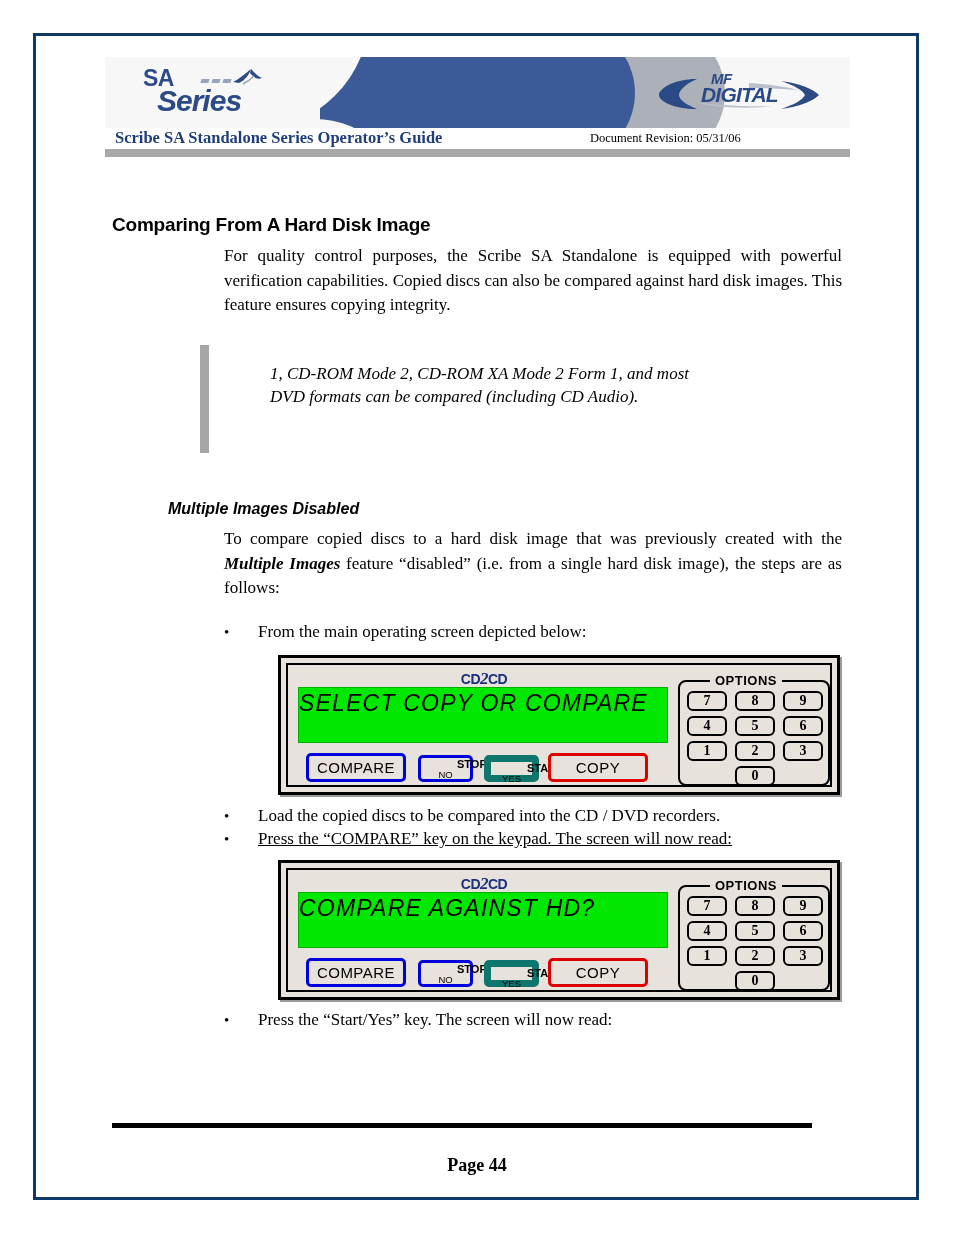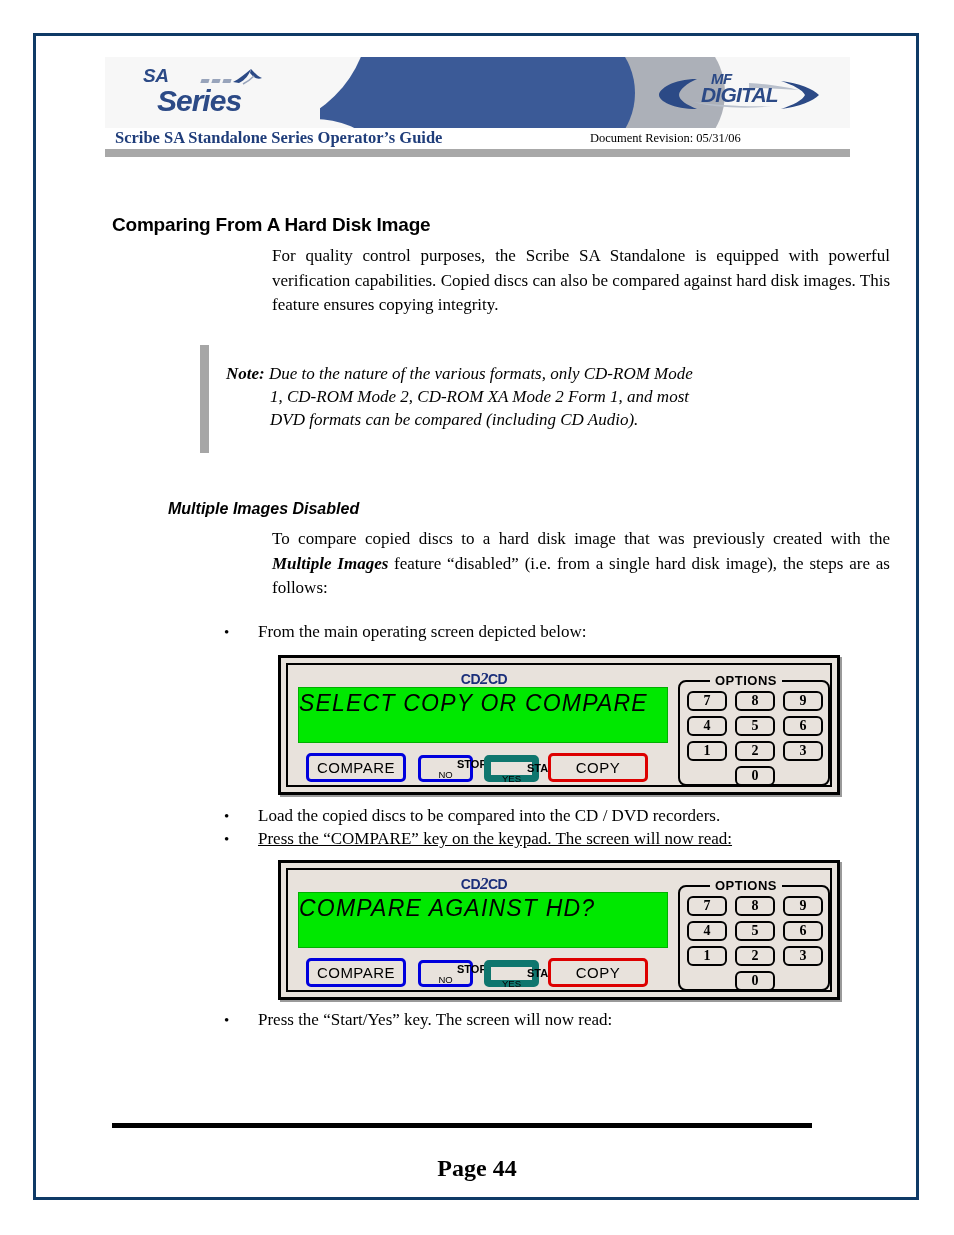--- a/index.html
+++ b/index.html
@@ -80,23 +80,22 @@
     top: 8px;
     width: 215px;
     height: 58px;
     z-index: 5;
   }
   #sa-logo .sa-text {
     position: absolute;
     left: 8px;
     top: 0px;
     font-family: "Liberation Sans", sans-serif;
-    font-style: italic;
-    font-weight: bold;
-    font-size: 19px;
+    font-weight: bold;
+    font-size: 23px;
     color: #2c4a86;
     letter-spacing: -0.5px;
   }
   #sa-logo .series-text {
     position: absolute;
     left: 22px;
     top: 19px;
     font-family: "Liberation Sans", sans-serif;
     font-style: italic;
     font-weight: bold;
@@ -208,21 +207,20 @@
     letter-spacing: -0.2px;
   }
 
   .body-para {
     position: absolute;
     font-family: "Liberation Serif", serif;
     font-size: 17px;
     line-height: 24.5px;
     color: #000;
     text-align: justify;
-    margin-left: 48px;
   }
 
   #para-intro {
     left: 224px;
     top: 244px;
     width: 618px;
   }
 
   
   #note-block {
@@ -468,21 +466,21 @@
     background: #000;
   }
   #footer-page {
     position: absolute;
     left: 0;
     top: 1155px;
     width: 954px;
     text-align: center;
     font-family: "Liberation Serif", serif;
     font-weight: bold;
-    font-size: 24px;
+    font-size: 18px;
     color: #000;
   }
 </style>
 </head>
 <body>
 
 <div id="page-frame"></div>
 
 <div id="doc-header">
   <div class="swoosh-gray"></div>
@@ -523,24 +521,20 @@
 </div>
 <div id="header-gray-bar"></div>
 
 <div id="h1-comparing">Comparing From A Hard Disk Image</div>
 
 <div id="para-intro" class="body-para">For quality control purposes, the Scribe SA Standalone is equipped with powerful verification capabilities. Copied discs can also be compared against hard disk images. This feature ensures copying integrity.</div>
 
 <div id="note-block">
   <div id="note-bar"></div>
   <div id="note-body">
-    <span id="note-text-l1">
-      <span id="note-label">Note:</span>
-      <span>Due to the nature of the various formats, only CD-ROM Mode</span>
-    </span>
     <span class="note-indent">1, CD-ROM Mode 2, CD-ROM XA Mode 2 Form 1, and most</span>
     <span class="note-indent">DVD  formats can be compared (including CD Audio).</span>
   </div>
 </div>
 
 <div id="h2-multiple">Multiple Images Disabled</div>
 
 <div id="para-tocompare" class="body-para"><span>To compare copied discs to a hard disk image that was previously created with the </span><span class="bold-ital">Multiple Images</span><span> feature “disabled” (i.e. from a single hard disk image), the steps are as follows:</span></div>
 
 <div id="bullet-1" class="bullet-row"><span class="dot">•</span><span>From the main operating screen depicted below:</span></div>

